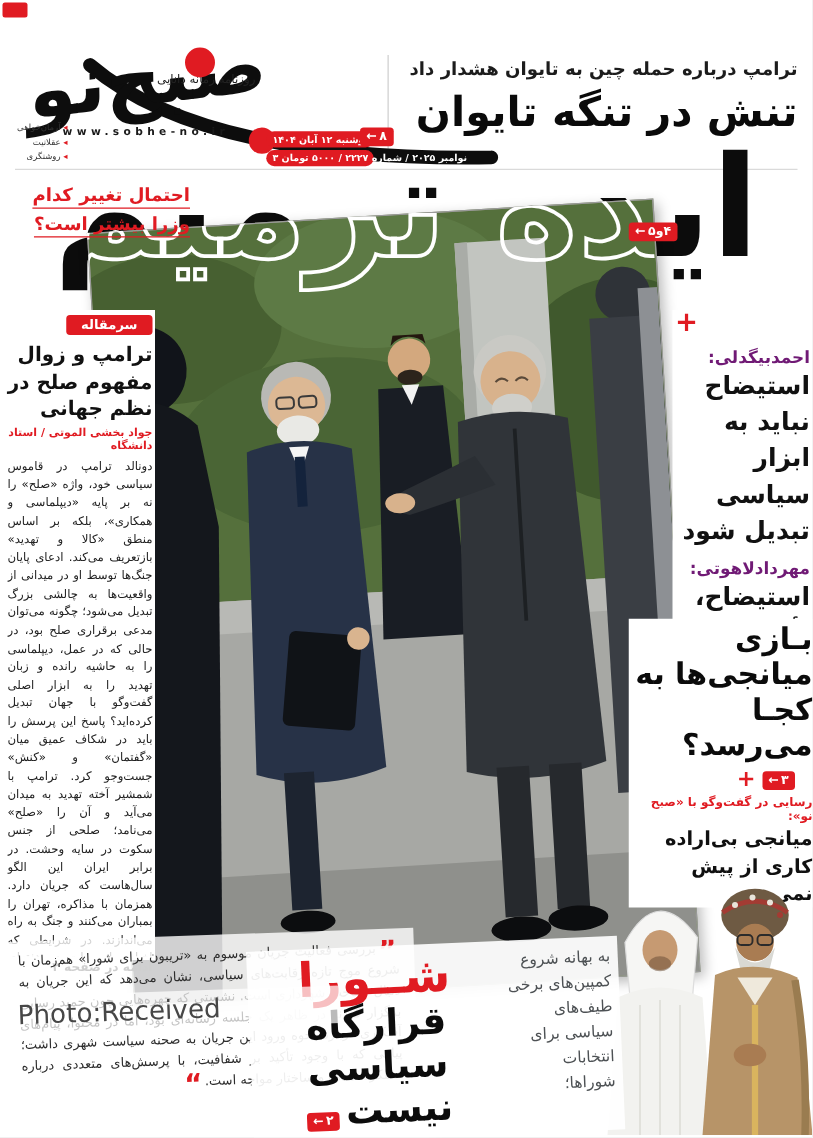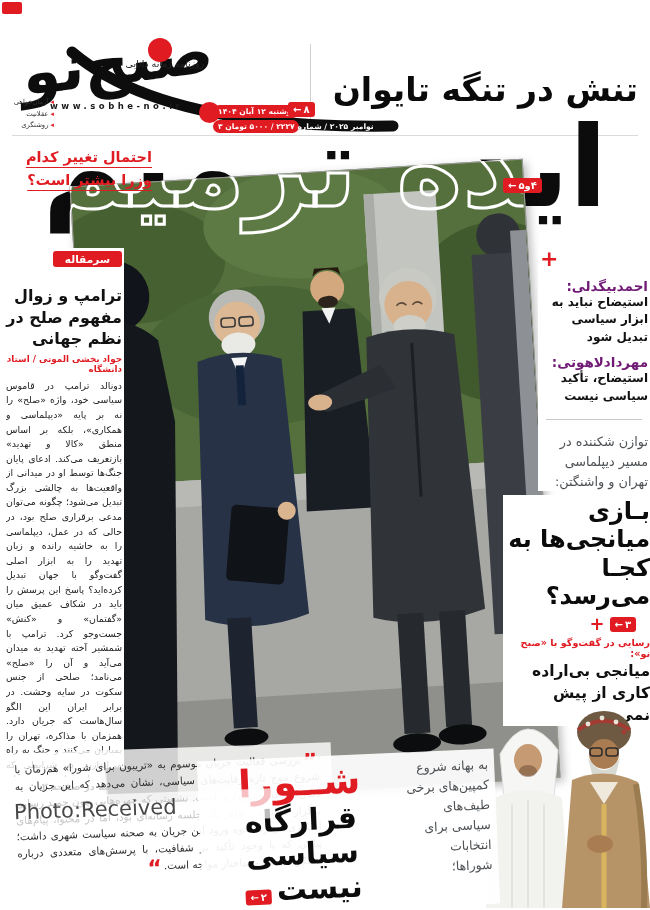--- a/index.html
+++ b/index.html
@@ -45,31 +45,31 @@
   #main-photo{left:88px;top:172px;width:452px;height:618px;transform:rotate(-3.5deg);z-index:2;
      border:1px solid #9a9a9a;box-shadow:3px 4px 10px rgba(0,0,0,.28);background:#7c8a66;overflow:hidden;}
   #outline-clip{left:88px;top:172px;width:452px;height:618px;transform:rotate(-3.5deg);overflow:hidden;z-index:3;}
   #outline-inner{position:absolute;left:-88px;top:-172px;width:650px;height:910px;
      transform:rotate(3.5deg);transform-origin:314px 481px;}
   #lead-headline-outline{position:absolute;color:transparent;-webkit-text-stroke:3px #ffffff;}
   
   #editorial{left:4px;top:248px;width:116px;height:520px;background:#fff;z-index:5;direction:rtl;
      text-align:right;padding:0 2px;}
   #editorial-tag{display:inline-block;background:#e01b22;color:#fff;font-size:10.5px;font-weight:bold;
-     border-radius:3px;padding:2px 12px;margin-bottom:18px;}
+     border-radius:3px;padding:2px 12px;margin-bottom:5px;}
   #editorial-title{font-size:16px;font-weight:900;color:#111;line-height:1.35;margin-bottom:4px;}
   #editorial-byline{font-size:8.8px;font-weight:bold;color:#e01b22;margin-bottom:5px;}
   #editorial-body{font-size:9.4px;color:#222;line-height:1.55;text-align:justify;height:398px;overflow:hidden;}
   #editorial-more{font-size:9.8px;font-weight:900;color:#111;margin-top:4px;}
   
   #mp-quotes{left:538px;top:248px;width:108px;background:#fff;z-index:5;direction:rtl;text-align:right;padding:0 2px;}
   .plus-icon{color:#e01b22;font-size:22px;font-weight:900;line-height:1;}
   #mp-plus{text-align:left;}
   .mp-name{font-size:13.5px;font-weight:900;color:#701a75;margin-top:8px;}
-  .mp-text{font-size:12px;font-weight:800;color:#111;line-height:1.45;}
+  .mp-text{font-size:20px;font-weight:800;color:#111;line-height:1.45;}
   #mp-divider{border:none;border-top:1px solid #c9c9c9;margin:14px 6px 12px 6px;}
   #mediators-kicker{font-size:12.8px;color:#4d5154;line-height:1.55;}
   #mediators-box{left:503px;top:495px;width:145px;background:#fff;z-index:5;direction:rtl;text-align:right;padding:2px 2px 0 2px;}
   #mediators-headline{font-size:24px;font-weight:900;color:#0b0b0b;line-height:1.18;letter-spacing:-0.5px;}
   #mediators-badges{display:flex;direction:rtl;align-items:center;gap:5px;margin:5px 14px 4px 0;}
   #mediators-subkicker{font-size:9.6px;font-weight:bold;color:#e01b22;margin-bottom:2px;}
   #mediators-subhead{font-size:15.5px;font-weight:900;color:#101010;line-height:1.4;}
   
   #council{left:200px;top:755px;width:285px;z-index:6;transform:rotate(-2.5deg);
      display:flex;direction:rtl;gap:10px;background:rgba(255,255,255,.92);padding:6px;}
@@ -111,20 +111,21 @@
     <div>عقلانیت</div>
     <div>روشنگری</div>
   </div>
   <div class="abs" id="date-stack">
     <span class="date-pill">دوشنبه ۱۲ آبان ۱۴۰۴</span>
     <span class="date-pill">۳ نوامبر ۲۰۲۵ / شماره ۲۲۲۷ / ۵۰۰۰ تومان</span>
   </div>
   <div class="abs" id="header-vline"></div>
   <div class="abs" id="header-rule"></div>
 
+  <div class="abs" id="top-story-kicker">ترامپ درباره حمله چین به تایوان هشدار داد</div>
   <div class="abs" id="top-story-headline">تنش در تنگه تایوان</div>
   <span class="abs badge" id="badge-top">
     <span>۸</span>
     <span>←</span>
   </span>
 
   <div class="abs lead-headline" id="lead-headline-black">ایده ترمیم</div>
 
   <div class="abs" id="main-photo">
     <svg width="452" height="618" viewBox="0 0 452 618" preserveAspectRatio="none">

